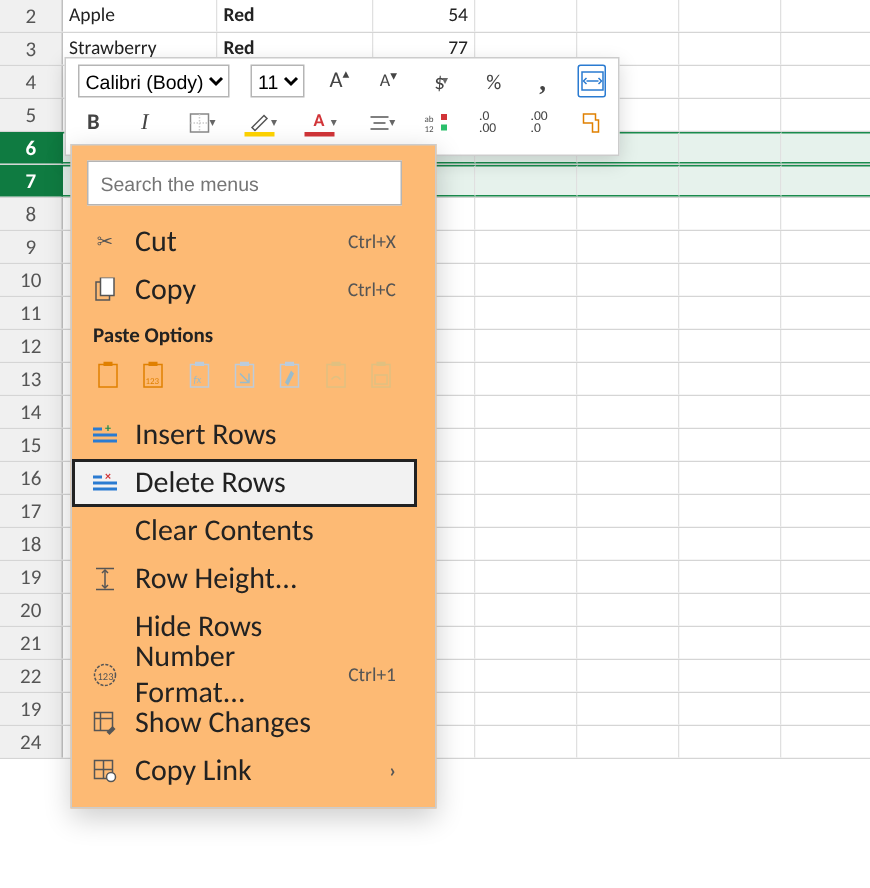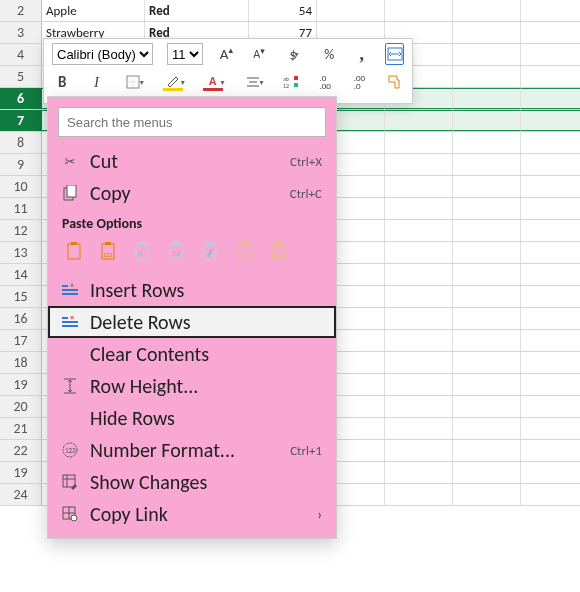--- a/index.html
+++ b/index.html
@@ -95,25 +95,25 @@
     display: inline-flex; align-items: center; justify-content: center;
     width: 18px; height: 18px;
   }
   .ico svg { overflow: visible; }
   .format-painter { color:#6b6b6b; }
 
   
   .ctx {
     position: absolute;
     left: 47px; top: 96px;
-    width: 290px;
-    background: #f9a8d4;
+    width: 244px;
+    background: #fdba74;
     border: 1px solid #ccc;
     box-shadow: 0 6px 18px rgba(0,0,0,0.2);
-    padding: 6px 0 8px 0;
+    padding: 6px 12px 8px 0;
     z-index: 6;
   }
   .ctx .search {
     margin: 4px 10px 8px 10px;
   }
   .ctx .search input {
     width: 100%;
     height: 30px;
     border: 1px solid #b5b5b5;
     padding: 4px 8px;

